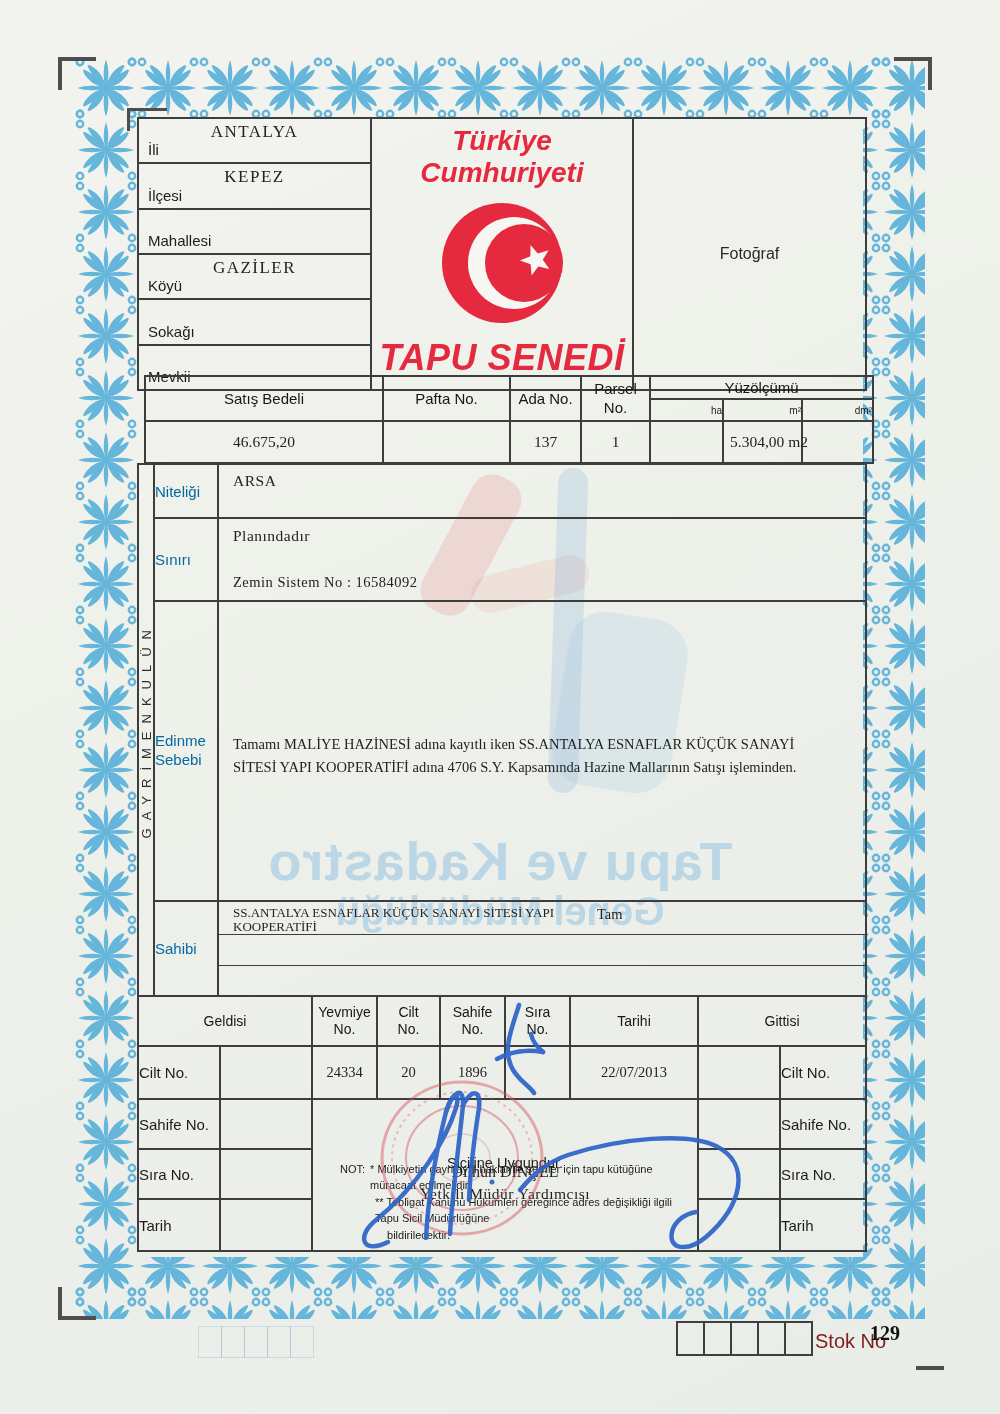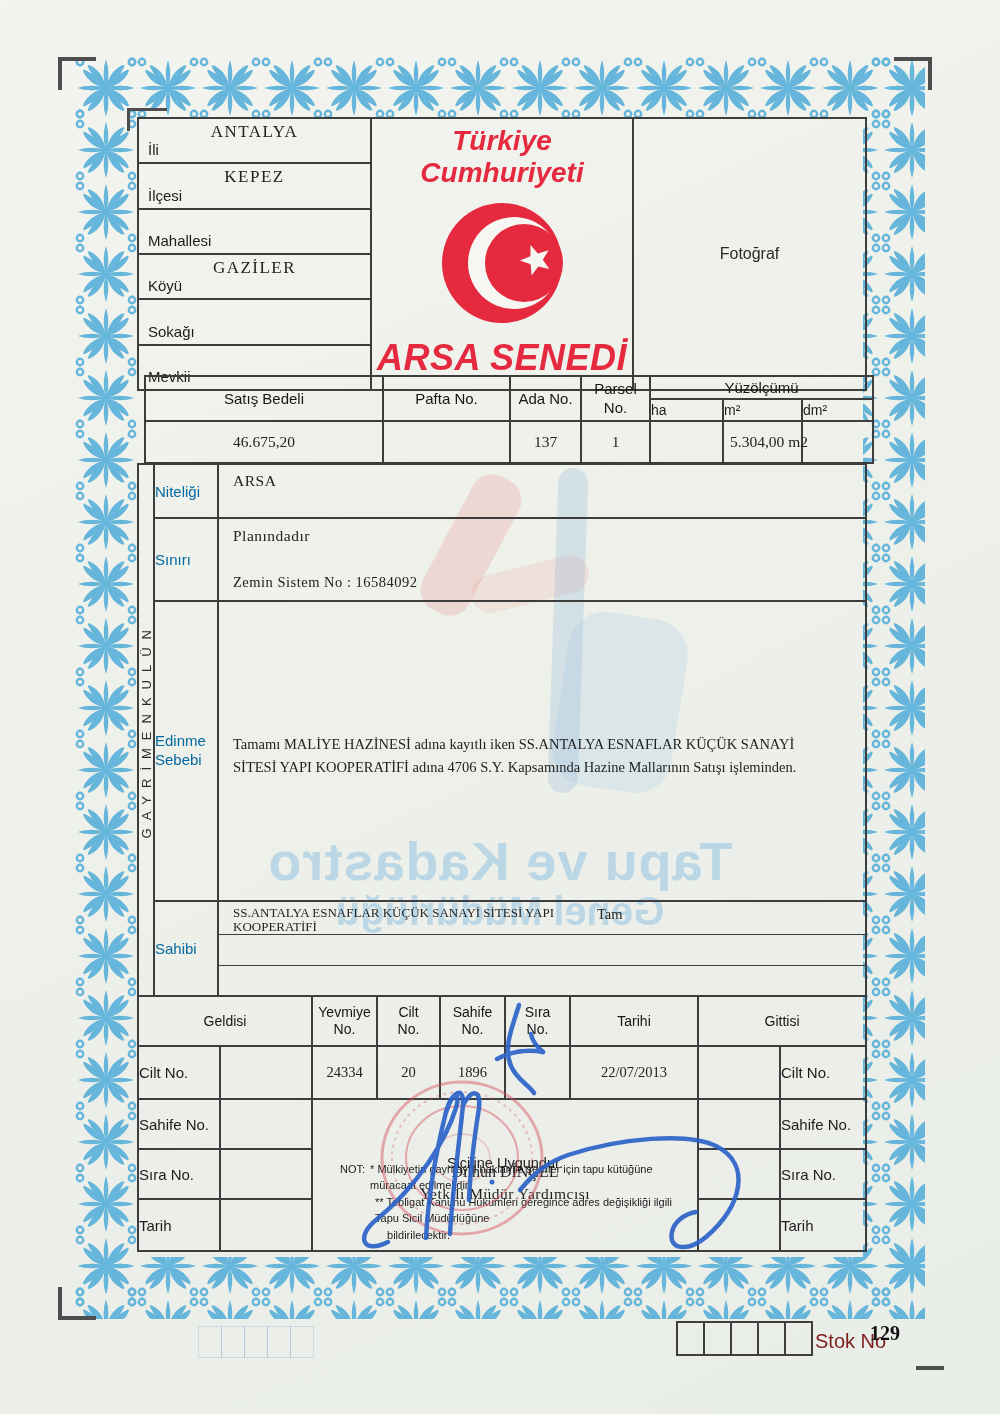--- a/index.html
+++ b/index.html
@@ -31,21 +31,21 @@
   .fval{position:absolute;top:3px;left:0;width:100%;text-align:center;
         font-family:"Liberation Serif",serif;font-size:17px;letter-spacing:1.5px;color:#222;}
   .titlecell{text-align:center;vertical-align:middle;}
   .titleflex{display:flex;flex-direction:column;align-items:center;justify-content:space-between;height:254px;padding:6px 0 10px;}
   .country{color:#e5293e;font-style:italic;font-weight:700;font-size:28px;}
   .doctitle{color:#e5293e;font-style:italic;font-weight:900;font-size:36px;letter-spacing:.5px;}
   .photocell{text-align:center;font-size:16px;color:#2a2a2a;background:rgba(215,226,228,.25);}
 
   
   .ph{font-size:15px;text-align:center;color:#161616;}
-  .phs{font-size:14px;text-align:left;}
+  .phs{font-size:10px;text-align:right;}
   .pv{font-family:"Liberation Serif",serif;font-size:15.5px;text-align:center;height:40px;color:#222;}
   .rel{position:relative;}
   .m2val{position:absolute;left:6px;top:50%;transform:translateY(-50%);white-space:nowrap;
          font-family:"Liberation Serif",serif;font-size:15.5px;}
   .pre{white-space:pre-line;line-height:1.25;}
 
   
   .stripcell{text-align:center;}
   .vlabel{margin:0 auto;writing-mode:vertical-rl;transform:rotate(180deg);white-space:nowrap;
           font-size:13px;letter-spacing:8px;color:#2d2d2d;}
@@ -160,21 +160,21 @@
       </td>
       <td class="titlecell" rowspan="6">
         <div class="titleflex">
           <div class="country">Türkiye Cumhuriyeti</div>
           <svg width="132" height="132" viewBox="0 0 132 132">
             <circle cx="66" cy="66" r="60" fill="#e5293e"></circle>
             <circle cx="78" cy="66" r="46" fill="#f6f6f2"></circle>
             <circle cx="88" cy="66" r="39" fill="#e5293e"></circle>
             <polygon fill="#f6f6f2" points="94.5,48 101.9,56.5 112.6,53.2 106.8,62.8 113.3,71.9 102.3,69.4 95.6,78.4 94.6,67.2 84,63.6 94.4,59.2"></polygon>
           </svg>
-          <div class="doctitle">ARSA SENEDİ</div>
+          <div class="doctitle">TAPU SENEDİ</div>
         </div>
       </td>
       <td class="photocell" rowspan="6">
         <span>Fotoğraf</span>
       </td>
     </tr>
     <tr>
           <td class="fieldcell">
       <span class="flab">İlçesi</span>
       <span class="fval">KEPEZ</span>

